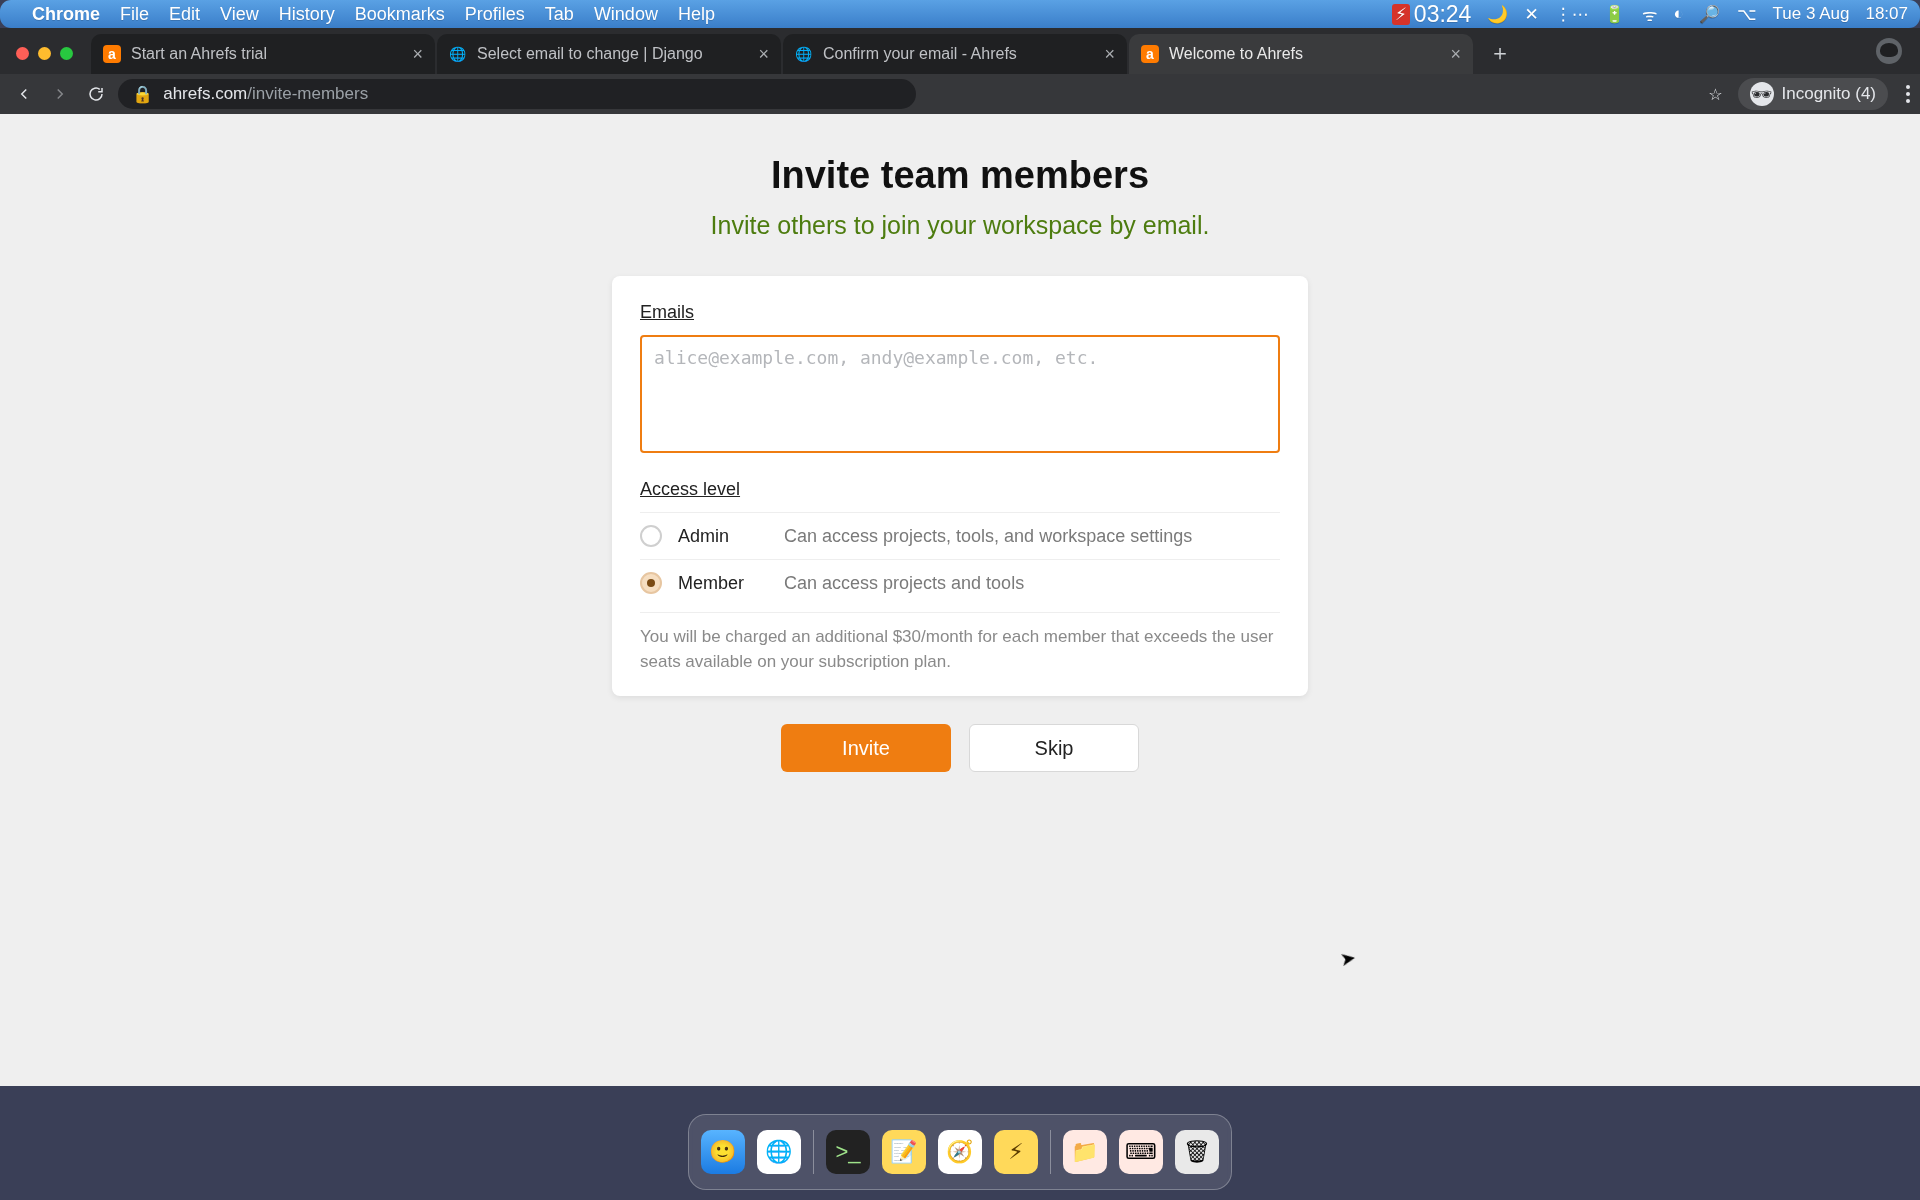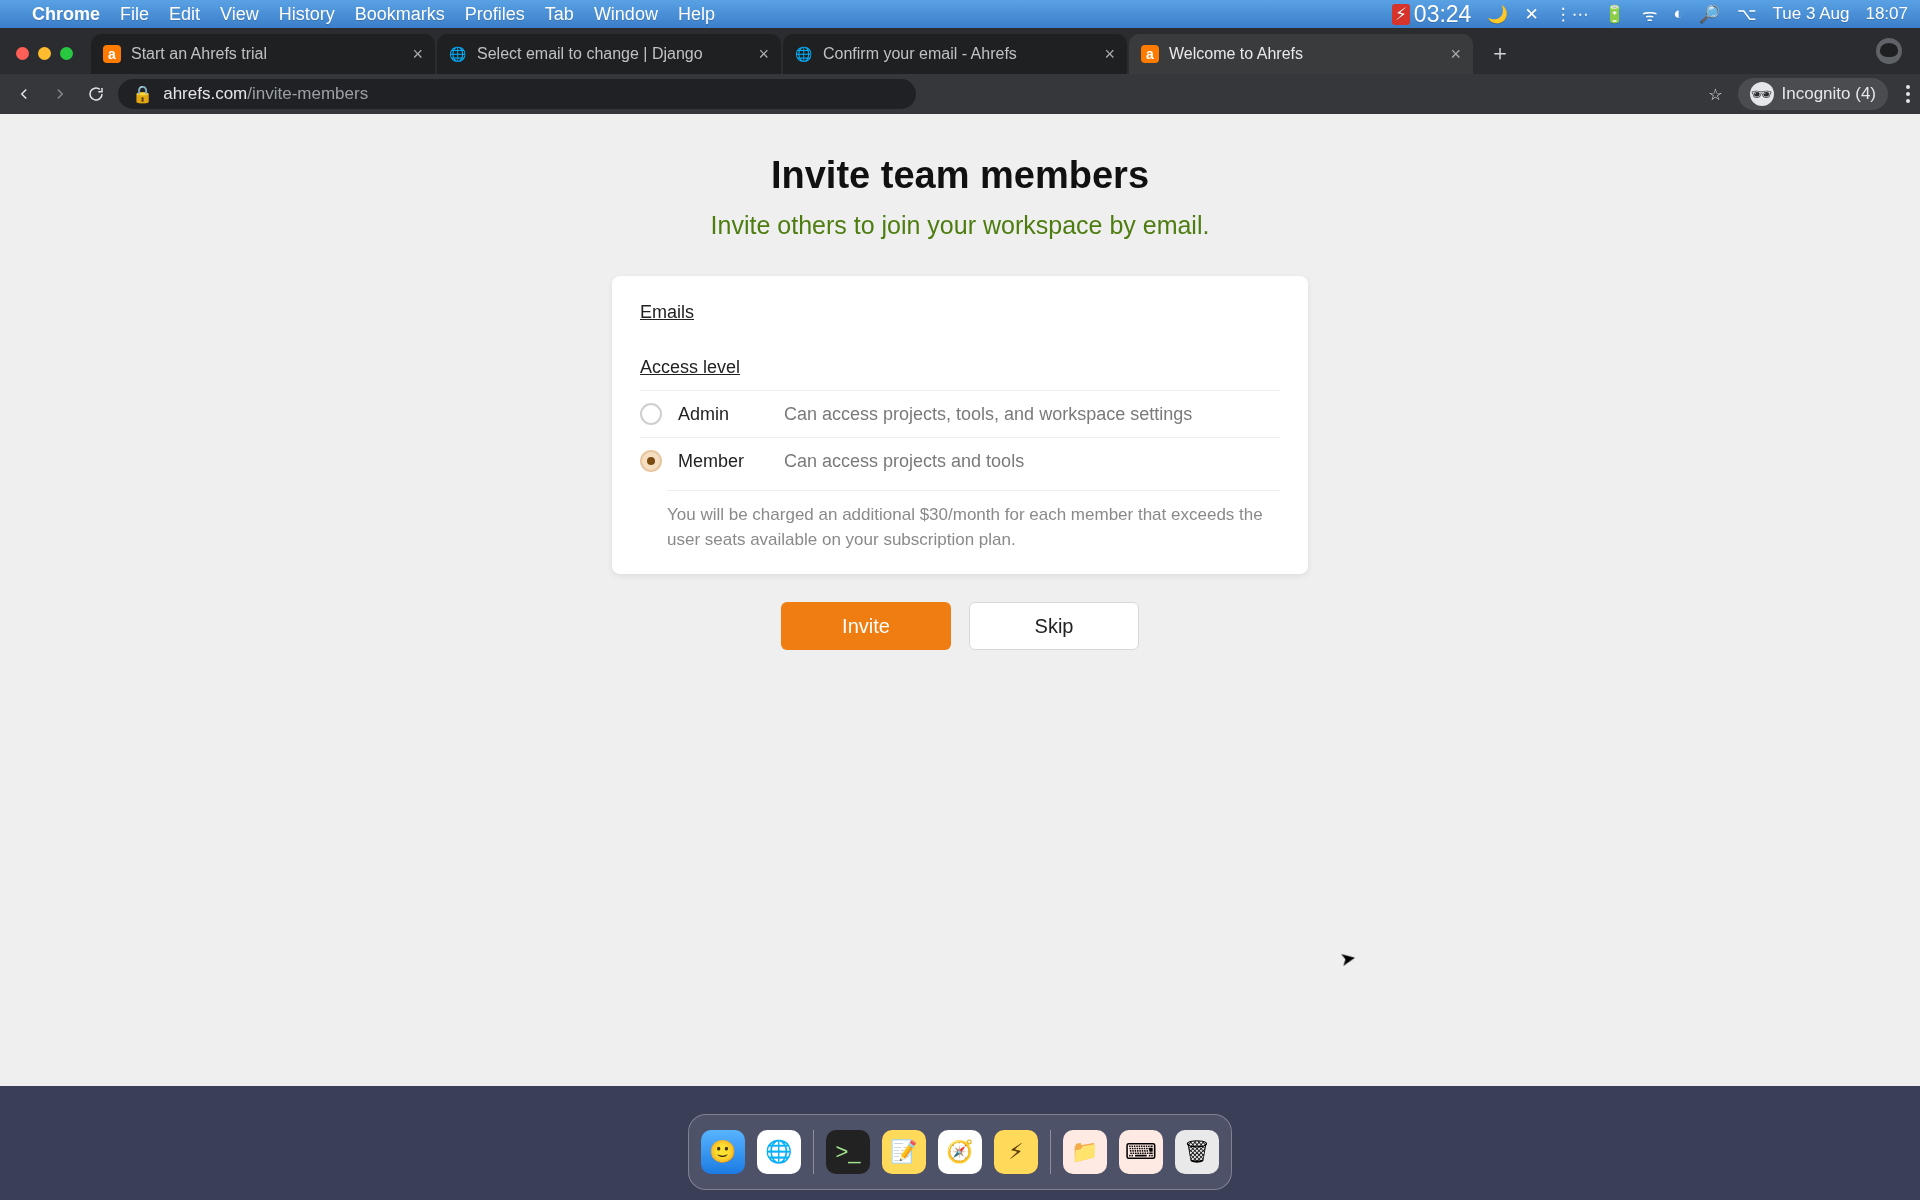--- a/index.html
+++ b/index.html
@@ -16,21 +16,21 @@
     --text:#111;
     --muted:#6f6f6f;
     --muted2:#8a8a8a;
     --card-bg:#fff;
     --border:#d8d8d8;
   }
   html,body{margin:0;padding:0;height:100%;font-family:-apple-system,BlinkMacSystemFont,"Segoe UI",Helvetica,Arial,sans-serif;}
   body{width:1920px;height:1200px;overflow:hidden;background:#3a3f57;}
 
   
-  .mac-menu{height:28px;background:linear-gradient(180deg,var(--mac-menu-grad-a),var(--mac-menu-grad-b));display:flex;align-items:center;color:#fff;font-size:18px;padding:0 12px;gap:20px;text-shadow:0 1px 0 rgba(0,0,0,.15);} 
+  .mac-menu{height:28px;background:linear-gradient(180deg,var(--mac-menu-grad-a),var(--mac-menu-grad-b));display:flex;align-items:center;color:#fff;font-size:18px;padding:0 12px;gap:20px;text-shadow:0 1px 0 rgba(0,0,0,.15);border-radius:11px;} 
   .mac-menu .apple{font-size:20px;}
   .mac-menu .appname{font-weight:700;}
   .mac-menu .spacer{flex:1;}
   .mac-right{display:flex;align-items:center;gap:16px;font-size:17px;}
   .mac-right .timer{display:flex;align-items:center;gap:4px;}
   .mac-right .timer-badge{background:#d6332a;border-radius:3px;padding:0 3px;display:inline-flex;align-items:center;}
   .mac-right small{font-size:23px;}
 
   
   .chrome{width:100%;}
@@ -84,21 +84,21 @@
   .section-gap{height:22px;}
 
   .radio-row{display:flex;align-items:center;gap:16px;padding:12px 0;border-top:1px solid #eee;}
   .radio-row:first-of-type{border-top:none;}
   .radio{width:18px;height:18px;border-radius:50%;border:2px solid #cfcfcf;background:#fff;display:inline-flex;align-items:center;justify-content:center;}
   .radio.sel{border-color:#e7c6a1;background:#f6dec1;}
   .radio.sel .knob{width:8px;height:8px;border-radius:50%;background:#7a4a13;}
   .rlabel{width:90px;font-size:18px;color:#222;}
   .rdesc{font-size:18px;color:#7a7a7a;}
 
-  .fineprint{border-top:1px solid #eee;margin-top:6px;padding-top:12px;color:#8a8a8a;font-size:17px;line-height:1.45;margin-left:27px;}
+  .fineprint{border-top:1px solid #eee;margin-top:6px;padding-top:12px;color:#8a8a8a;font-size:17px;line-height:1.45;}
 
   .actions{display:flex;gap:18px;justify-content:center;margin-top:28px;}
   .btn{height:48px;border-radius:6px;display:inline-flex;align-items:center;justify-content:center;font-size:20px;padding:0 22px;min-width:170px;box-sizing:border-box;}
   .btn.primary{background:var(--accent);color:#fff;border:none;}
   .btn.secondary{background:#fff;border:1px solid var(--border);color:#222;}
 
   
   .cursor{position:fixed;left:1340px;top:947px;font-size:19px;color:#000;pointer-events:none;transform:rotate(-10deg);}
 
   
@@ -225,20 +225,21 @@
 
   <div class="viewport">
 
     <div class="page">
       <div class="center">
         <h1 class="title">Invite team members</h1>
         <p class="sub">Invite others to join your workspace by email.</p>
 
         <div class="card">
           <div class="label">Emails</div>
+          <textarea class="emails" placeholder="alice@example.com, andy@example.com, etc." style=""></textarea>
 
           <div class="section-gap"></div>
           <div class="label">Access level</div>
 
           <div class="radio-row">
             <span class="radio"></span>
             <span class="rlabel">Admin</span>
             <span class="rdesc">Can access projects, tools, and workspace settings</span>
           </div>
           <div class="radio-row">

